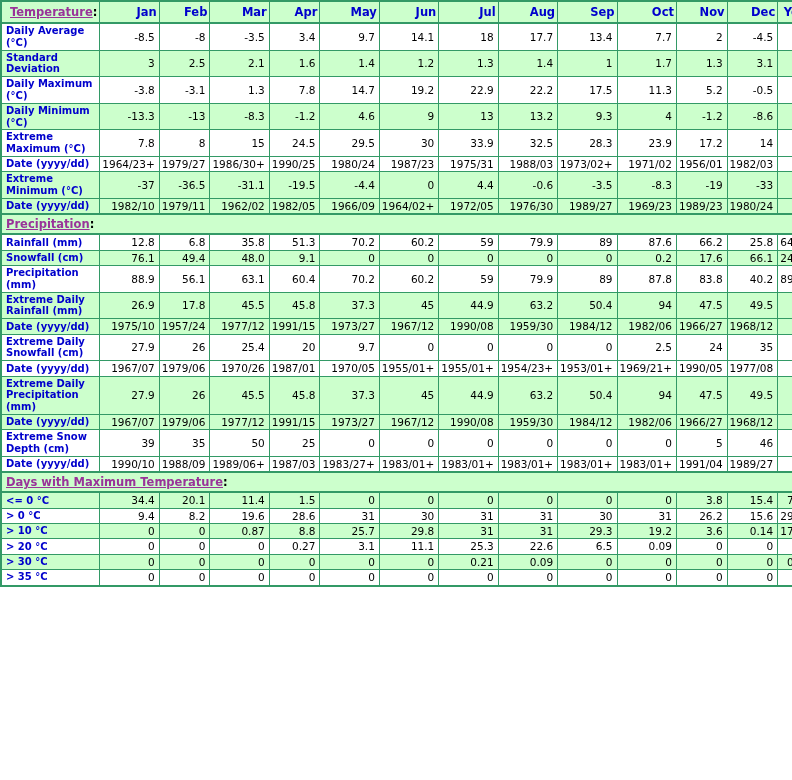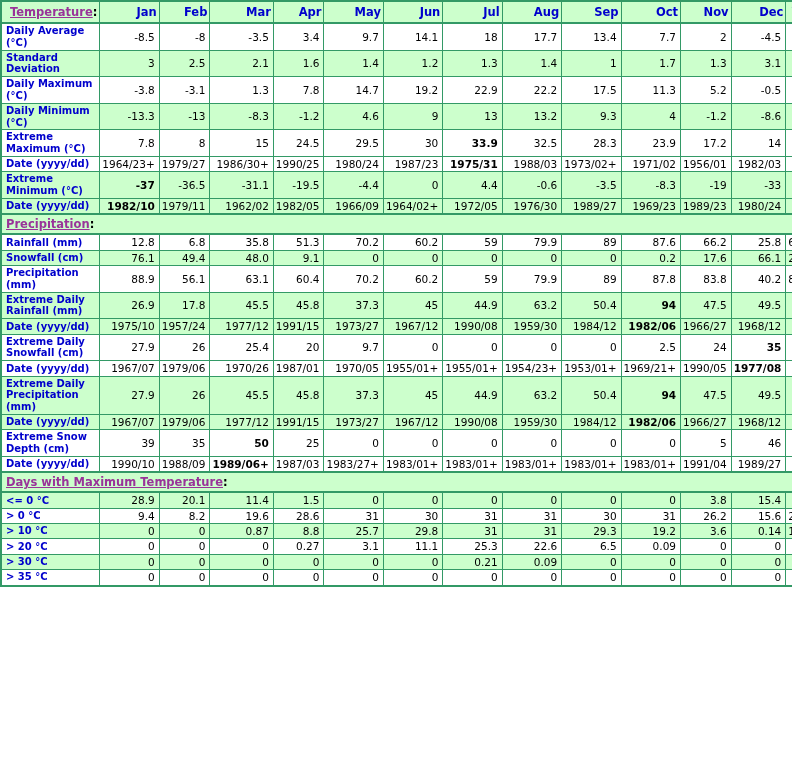--- a/index.html
+++ b/index.html
@@ -45,21 +45,21 @@
   .data-cell{
     color:var(--text);
     font-size:10.5px;
     text-align:right;
     padding:1px 4px 1px 2px;
     line-height:1.18;
     white-space:nowrap;
   }
   tr.shaded td{background:var(--shade);}
   tr.plain td{background:#ffffff;}
-  .bold{font-weight:bold;}
+  .bold{font-weight:normal;}
 </style>
 </head>
 <body>
 
 <div class="page">
   <table id="climate-table">
     <colgroup>
       <col style="width:86px">
       <col style="width:53px">
         <col style="width:52px">
@@ -397,21 +397,21 @@
           <td class="data-cell">1983/01+</td>
           <td class="data-cell">1991/04</td>
           <td class="data-cell">1989/27</td>
           <td class="data-cell"></td>
         </tr>
         <tr class="section-row">
           <td class="section-cell" colspan="15"><span class="link">Days with Maximum Temperature</span><span class="colon">:</span></td>
         </tr>
         <tr class="shaded">
           <td class="label-cell">&lt;= 0 °C</td>
-          <td class="data-cell">28.9</td>
+          <td class="data-cell">34.4</td>
           <td class="data-cell">20.1</td>
           <td class="data-cell">11.4</td>
           <td class="data-cell">1.5</td>
           <td class="data-cell">0</td>
           <td class="data-cell">0</td>
           <td class="data-cell">0</td>
           <td class="data-cell">0</td>
           <td class="data-cell">0</td>
           <td class="data-cell">0</td>
           <td class="data-cell">3.8</td>

